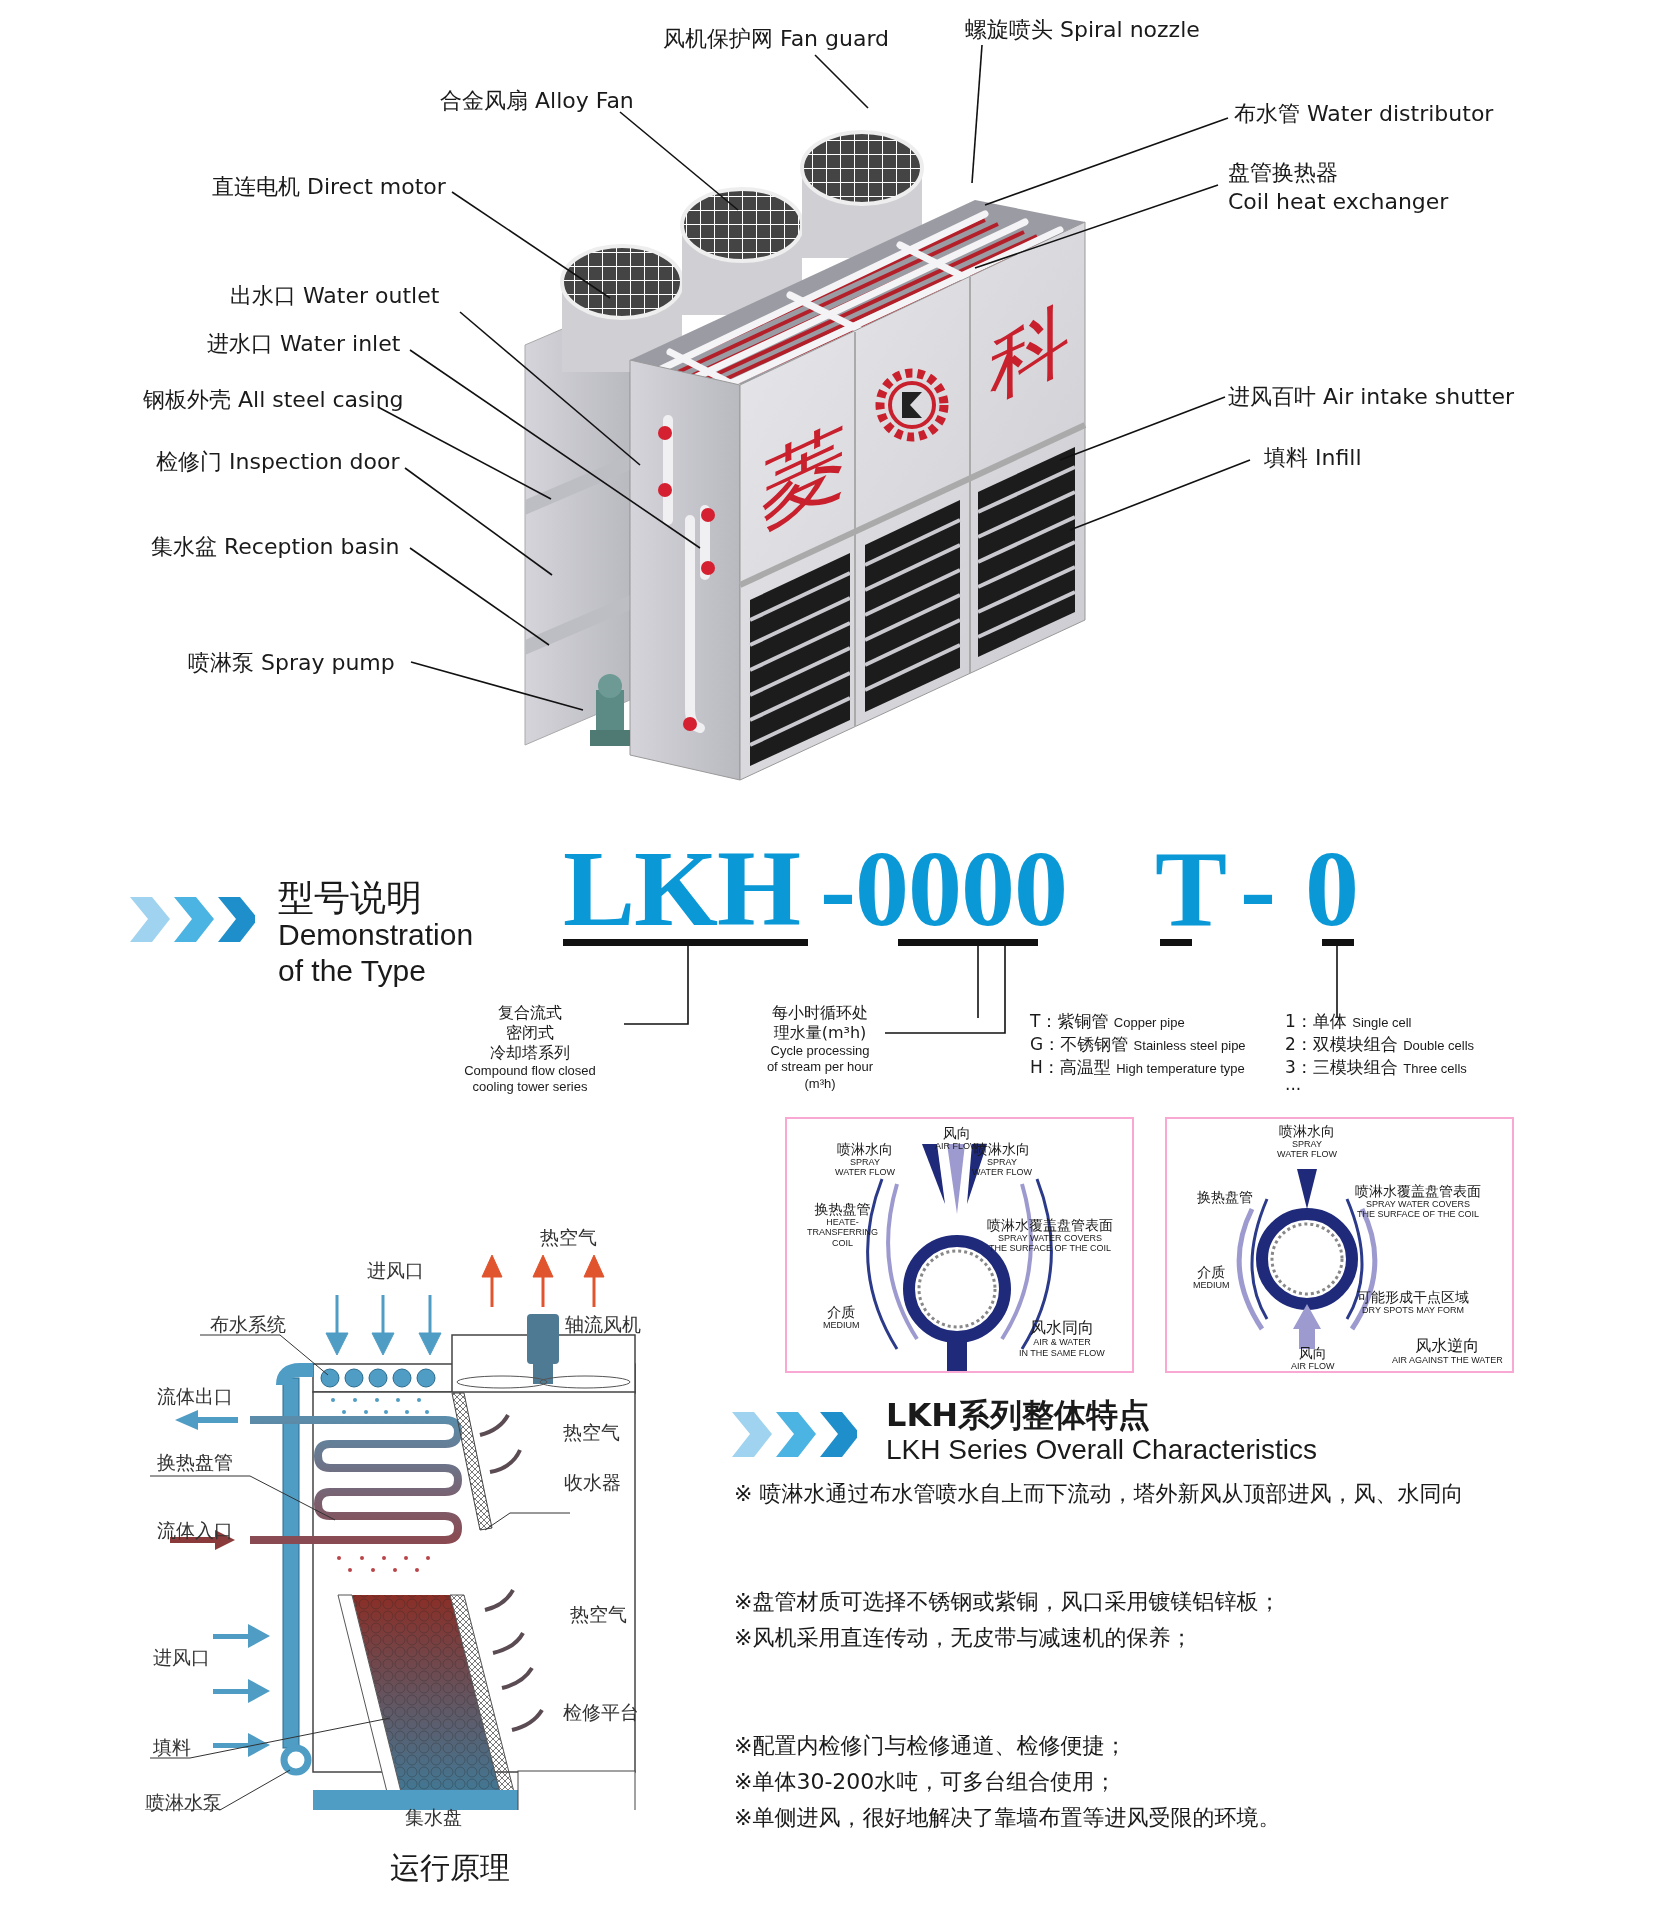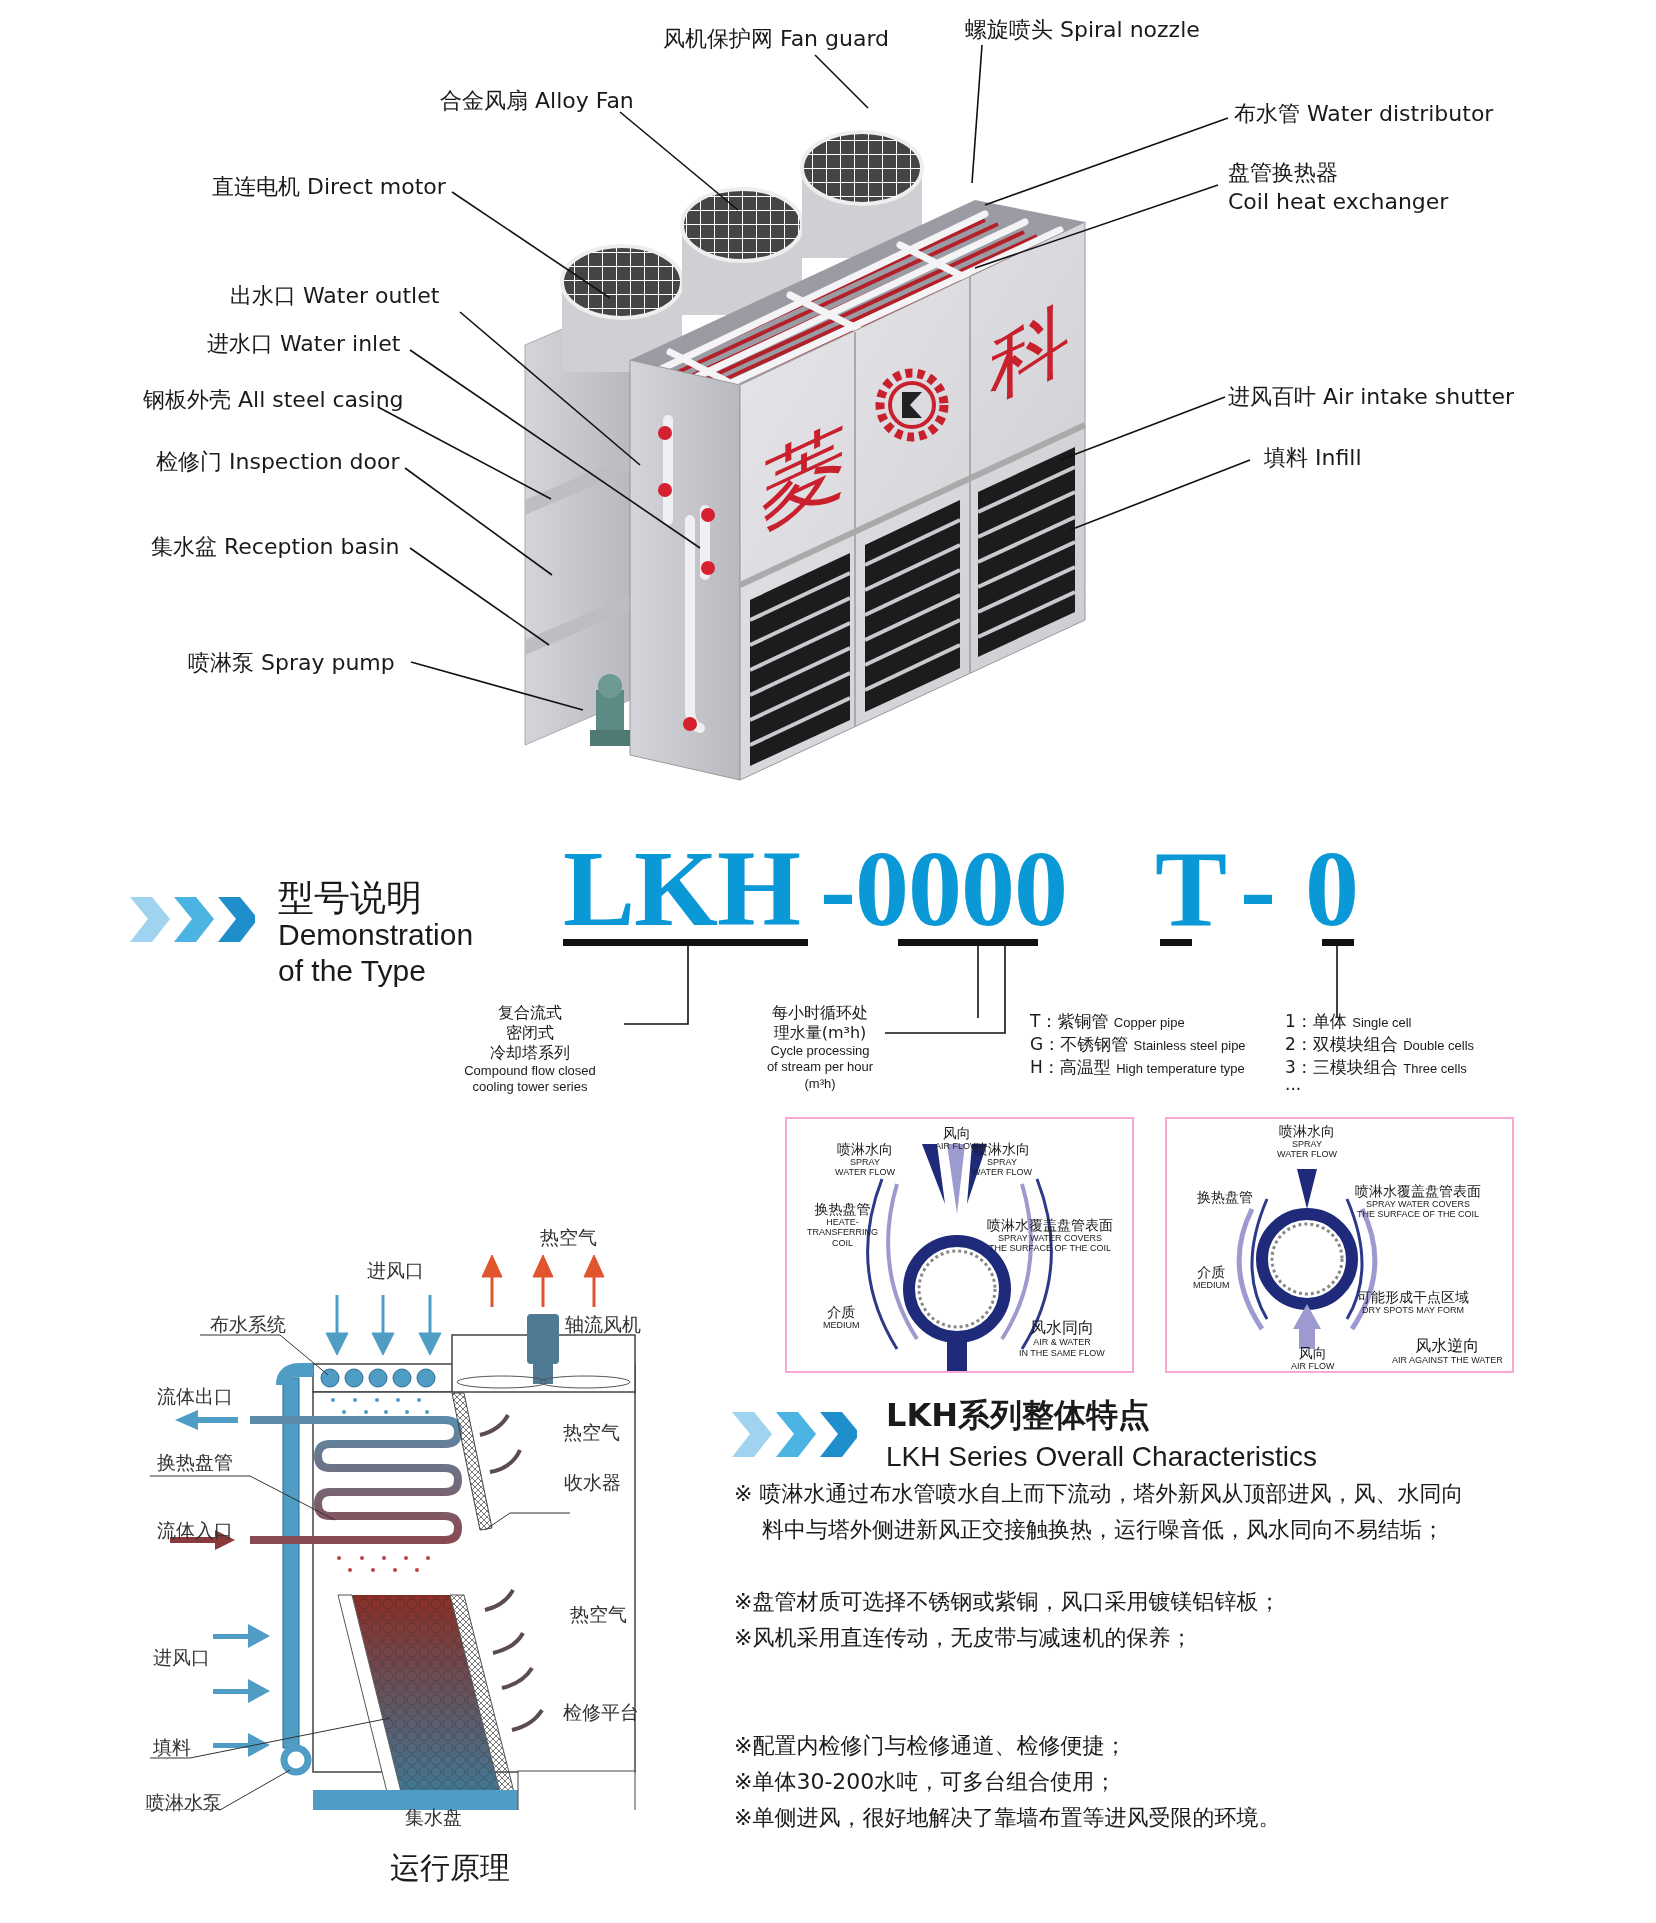--- a/index.html
+++ b/index.html
@@ -6,21 +6,21 @@
   body{width:1656px;height:1923px;position:relative;overflow:hidden;font-family:"DejaVu Sans","Liberation Sans",sans-serif;color:#1a1a1a;}
   .abs{position:absolute;}
   .lbl{position:absolute;font-size:22px;white-space:nowrap;color:#1a1a1a;line-height:1;}
   svg{position:absolute;left:0;top:0;}
   .model-title-cn{font-size:36px;}
   .model-title-en{font-size:30px;font-family:"Liberation Sans",sans-serif;}
   .model-code{position:absolute;font-family:"Liberation Serif","DejaVu Serif",serif;font-weight:bold;color:#0a98d6;font-size:108px;line-height:1;letter-spacing:-1px;}
   .small{font-size:16px;line-height:1.25;}
   .tiny{font-size:13px;line-height:1.25;font-family:"Liberation Sans",sans-serif;}
   .sec-h-cn{font-size:32px;font-weight:bold;}
-  .sec-h-en{font-size:28px;font-family:"Liberation Sans",sans-serif;margin-top:7px;}
+  .sec-h-en{font-size:28px;font-family:"Liberation Sans",sans-serif;}
   .bullet{position:absolute;left:734px;font-size:22px;line-height:36px;width:800px;}
   .bullet .cont{display:block;padding-left:28px;}
   .box{position:absolute;border:2px solid #f9a8d4;background:#fff;}
   .dlbl{position:absolute;font-size:12px;text-align:center;line-height:1.15;white-space:nowrap;}
   .dlbl .cn{font-size:14px;}
   .dlbl .en{font-size:9px;font-family:"Liberation Sans",sans-serif;}
   .plbl{position:absolute;font-family:"DejaVu Serif","Liberation Serif",serif;font-size:19px;color:#333;white-space:nowrap;}
 </style>
 </head>
 <body>
@@ -327,21 +327,20 @@
 <svg width="125" height="45" style="left:732px;top:1412px;">
   <polygon points="0,0 22,0 40,22 22,45 0,45 18,22" fill="#9fd3ef"></polygon>
   <polygon points="44,0 66,0 84,22 66,45 44,45 62,22" fill="#4cb4e3"></polygon>
   <polygon points="88,0 110,0 128,22 110,45 88,45 106,22" fill="#1f8fcb"></polygon>
 </svg>
 <div class="abs sec-h-cn" style="left:886px;top:1394px;">LKH系列整体特点</div>
 <div class="abs sec-h-en" style="left:886px;top:1434px;">LKH Series Overall Characteristics</div>
 
 <div class="bullet" style="top:1476px;">
   <span>※ 喷淋水通过布水管喷水自上而下流动，塔外新风从顶部进风，风、水同向</span>
-  <span class="cont">料中与塔外侧进新风正交接触换热，运行噪音低，风水同向不易结垢；</span>
 </div>
 <div class="bullet" style="top:1584px;">※盘管材质可选择不锈钢或紫铜，风口采用镀镁铝锌板；</div>
 <div class="bullet" style="top:1620px;">※风机采用直连传动，无皮带与减速机的保养；</div>
 <div class="bullet" style="top:1656px;">
 </div>
 <div class="bullet" style="top:1728px;">※配置内检修门与检修通道、检修便捷；</div>
 <div class="bullet" style="top:1764px;">※单体30-200水吨，可多台组合使用；</div>
 <div class="bullet" style="top:1800px;">※单侧进风，很好地解决了靠墙布置等进风受限的环境。</div>
 
 <svg width="560" height="620" style="left:130px;top:1190px;">

